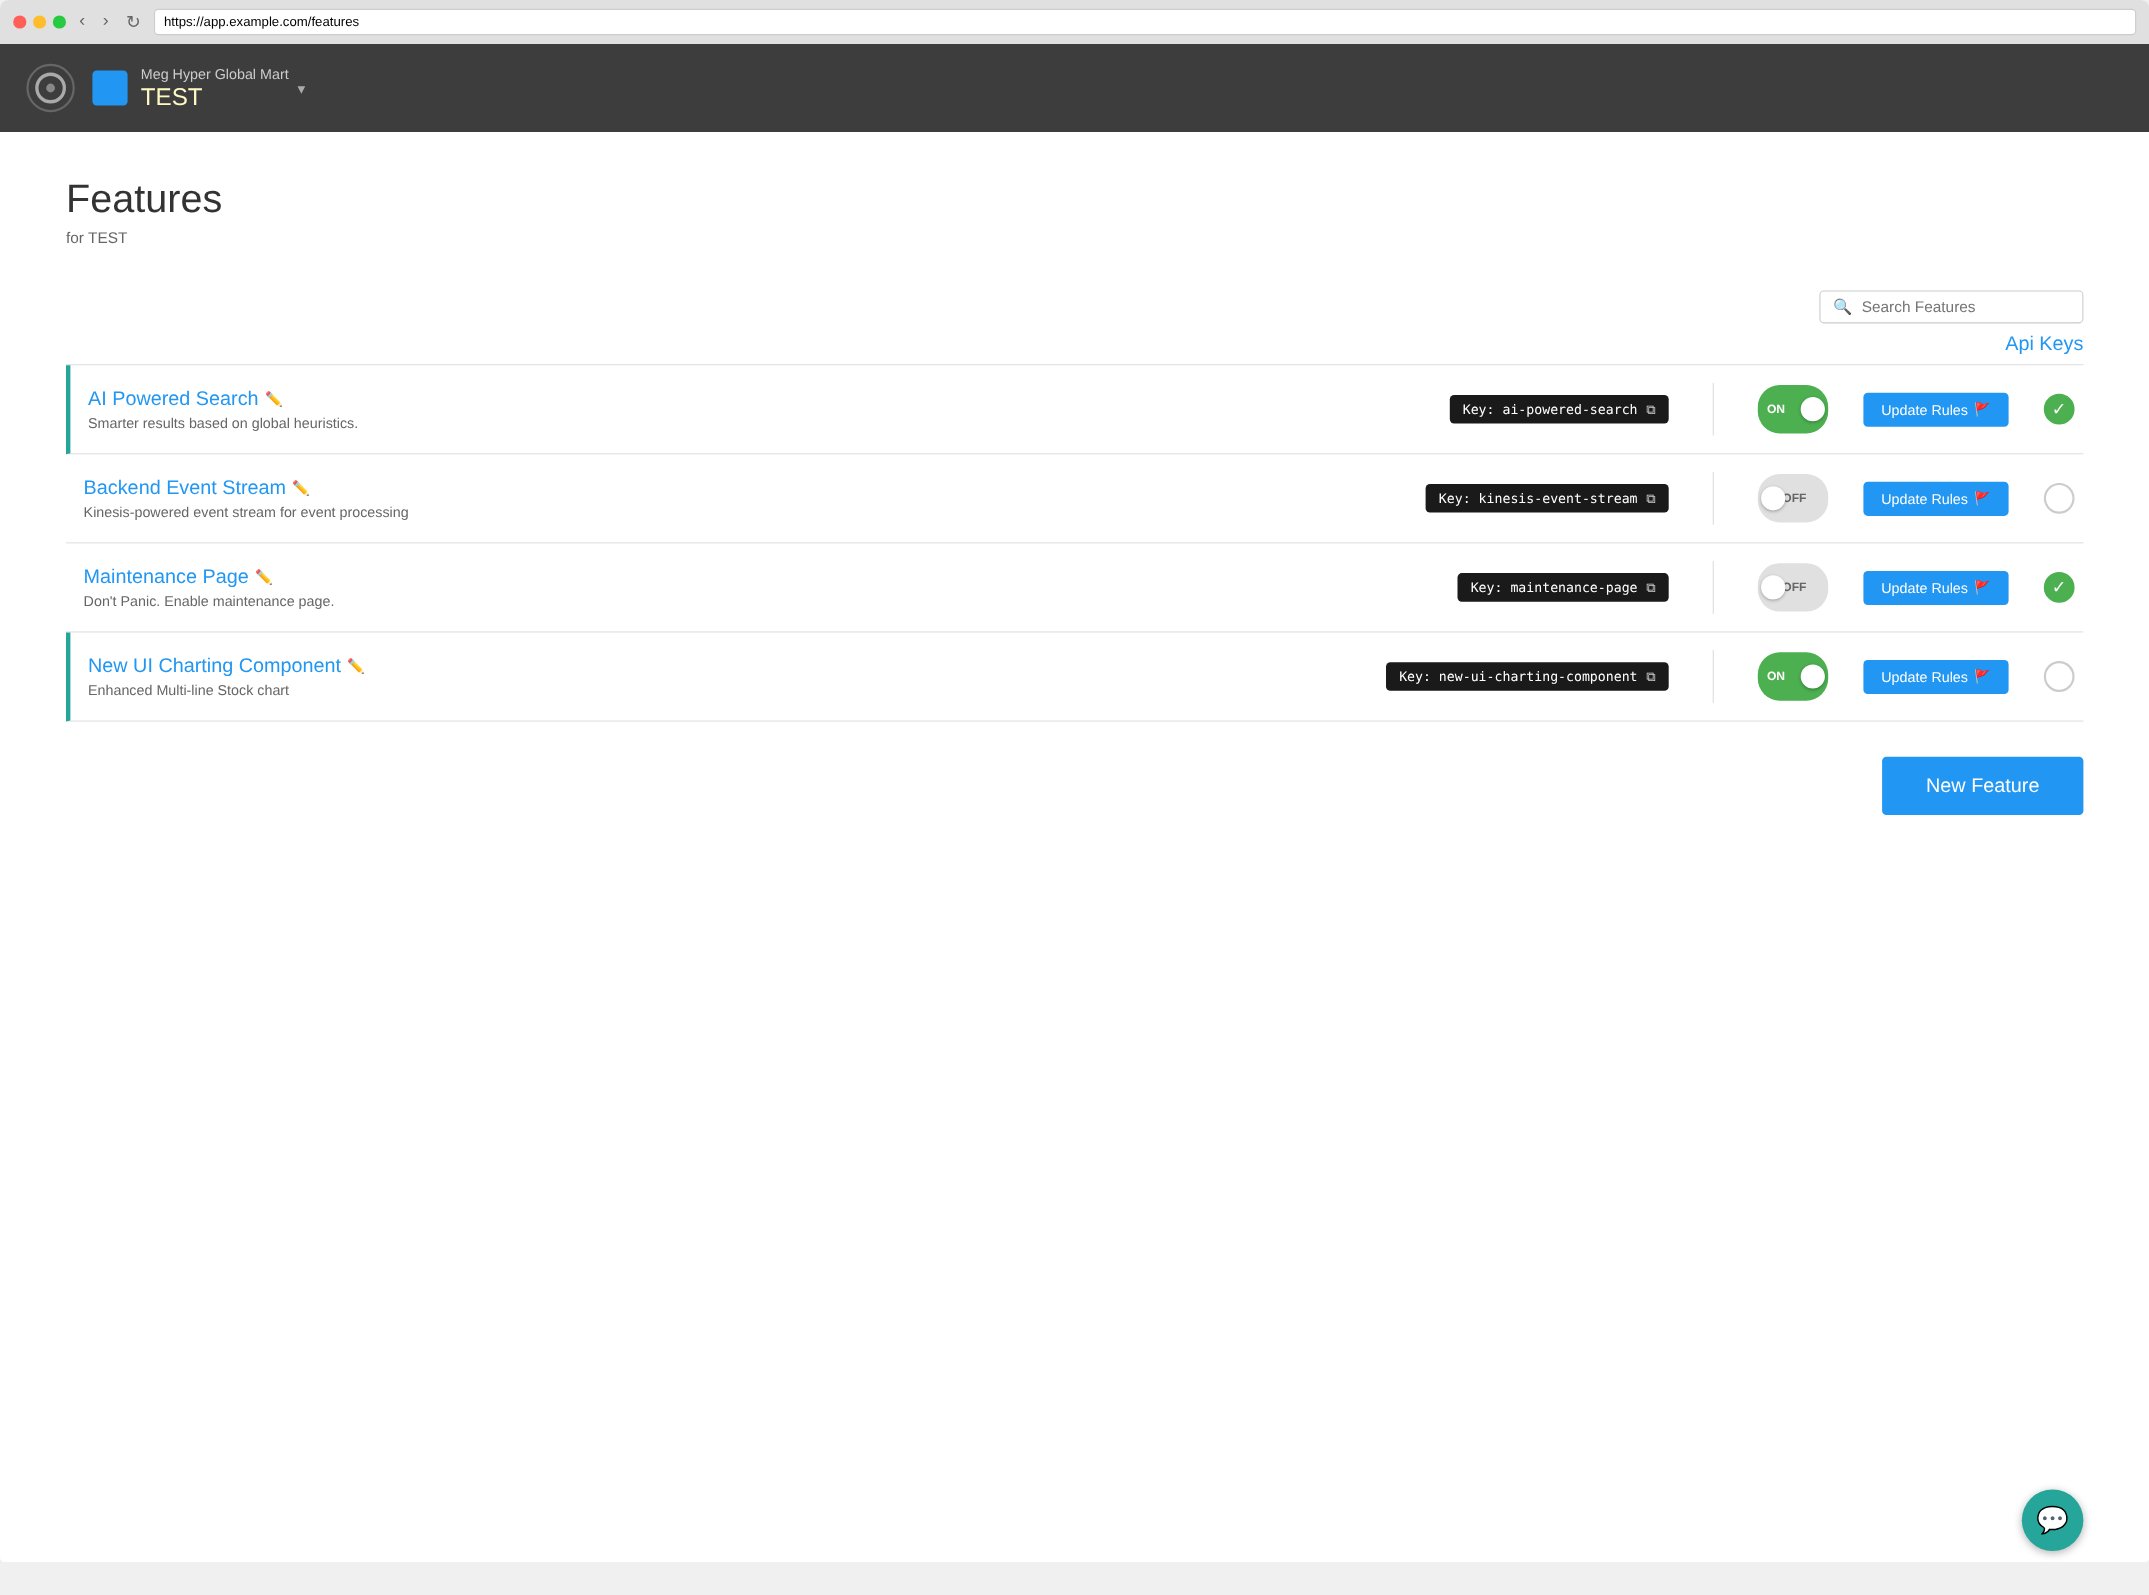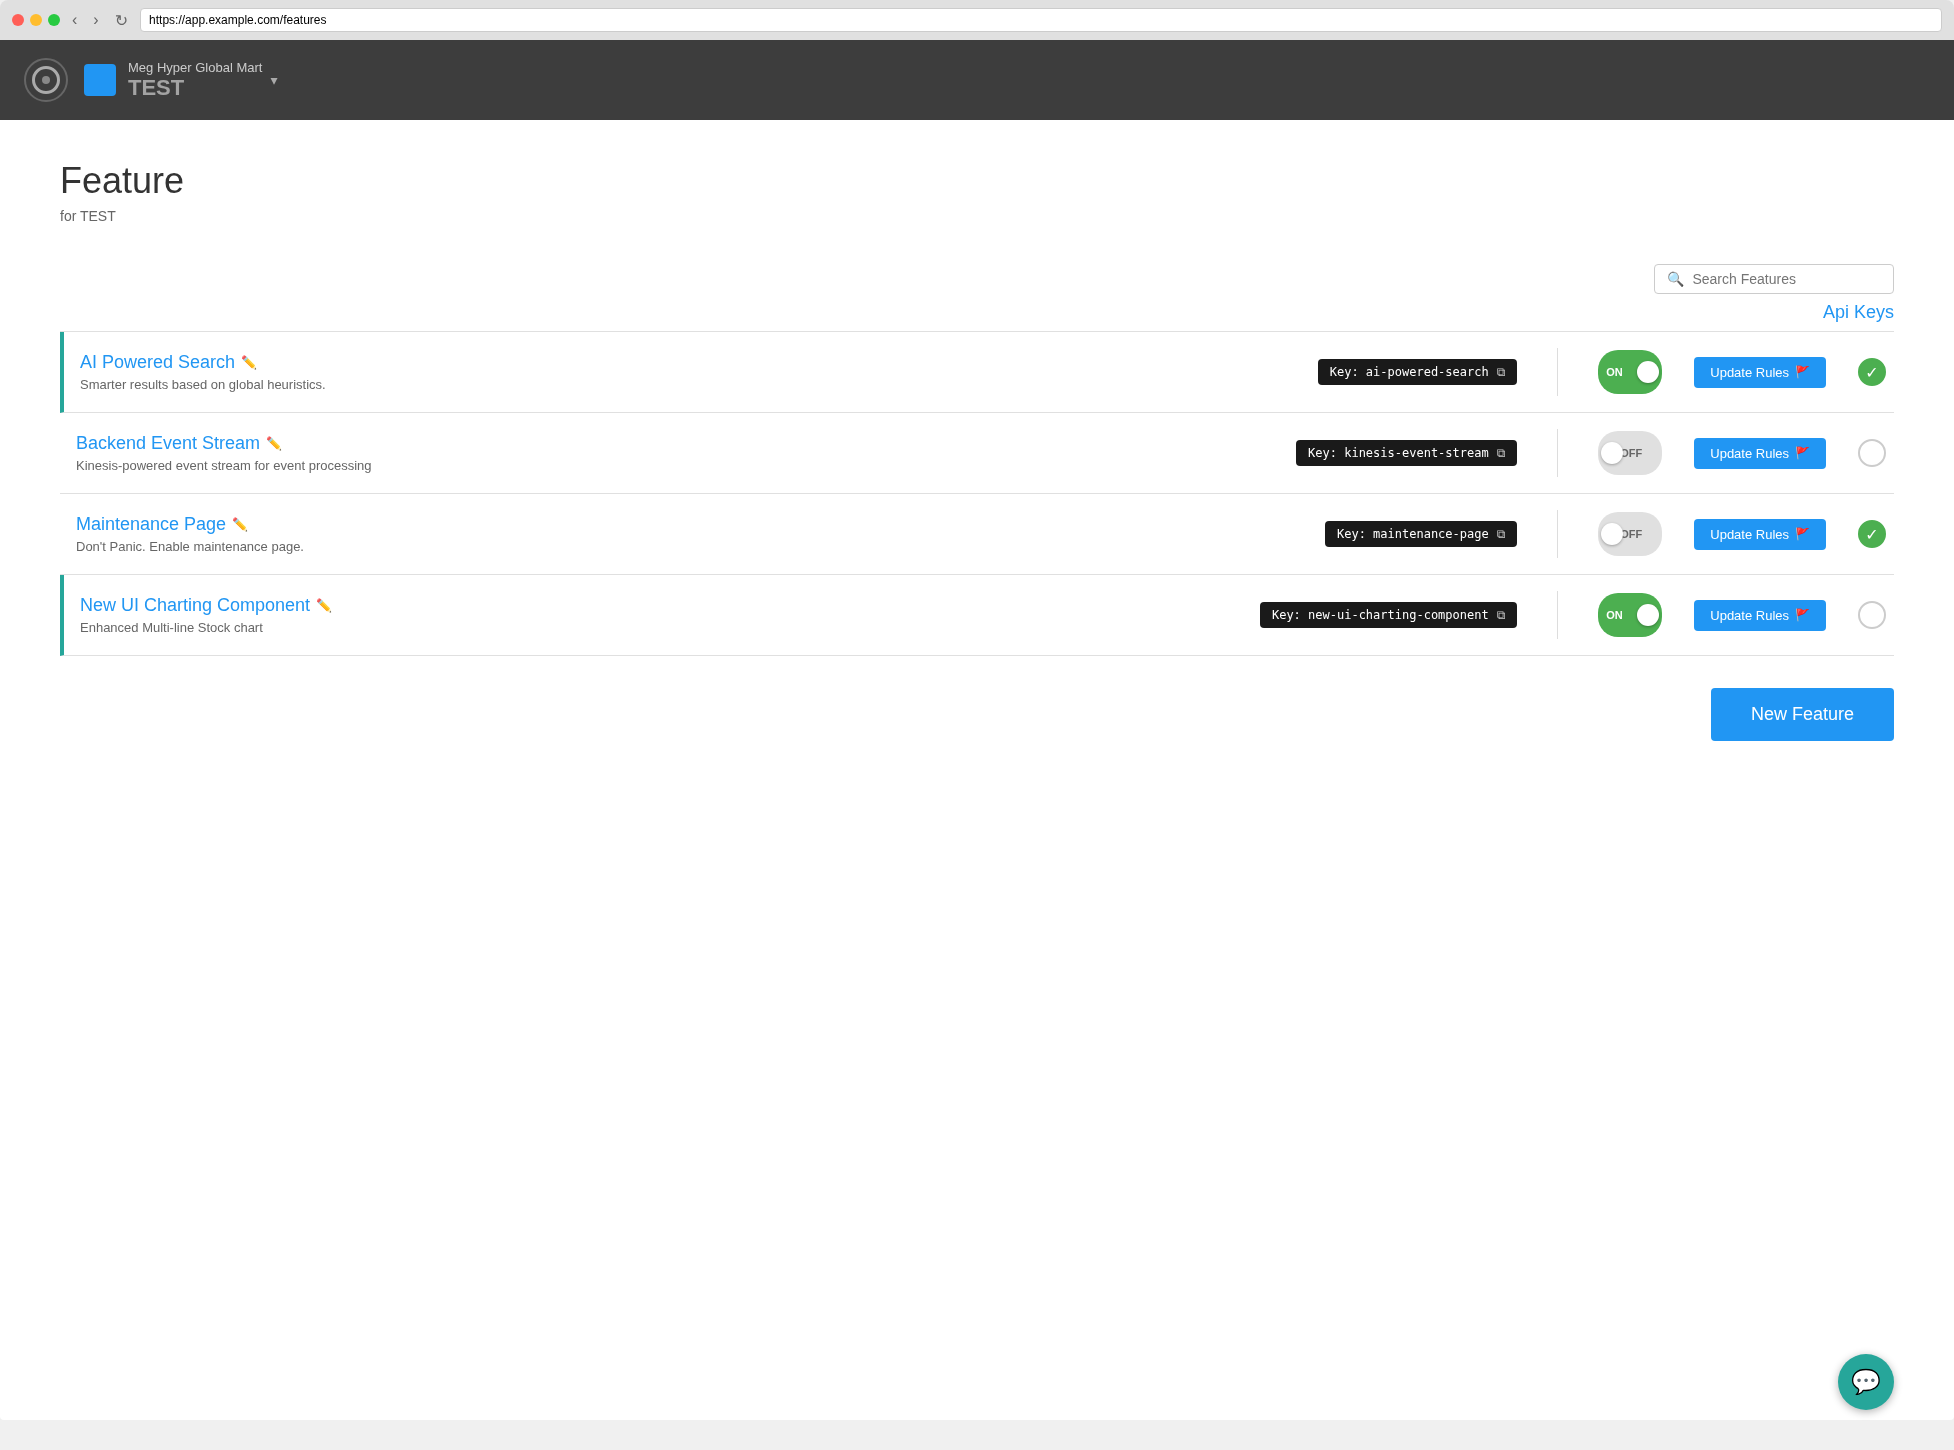--- a/index.html
+++ b/index.html
@@ -86,23 +86,23 @@
     }
     .org-info {
       display: flex; flex-direction: column;
     }
     .org-name {
       color: #ccc;
       font-size: 13px;
       line-height: 1.2;
     }
     .org-env {
-      color: #a3a3a3;
+      color: #fef9c3;
       font-size: 22px;
-      font-weight: 700;
+      font-weight: 400;
       line-height: 1.1;
     }
     .dropdown-arrow {
       color: #aaa;
       font-size: 14px;
       margin-left: 8px;
     }
 
     
     .main-content {
@@ -347,21 +347,21 @@
     </div>
     <div class="org-icon"></div>
     <div class="org-info">
       <span class="org-name">Meg Hyper Global Mart</span>
       <span class="org-env">TEST</span>
     </div>
     <span class="dropdown-arrow">▾</span>
   </div>
 
   <div class="main-content">
-    <h1 class="page-title">Feature</h1>
+    <h1 class="page-title">Features</h1>
     <p class="page-subtitle">for TEST</p>
 
     <div class="search-row">
       <div class="search-box">
         <span class="search-icon">🔍</span>
         <input class="search-input" type="text" placeholder="Search Features" style="">
       </div>
     </div>
 
     <div class="api-keys-row">

